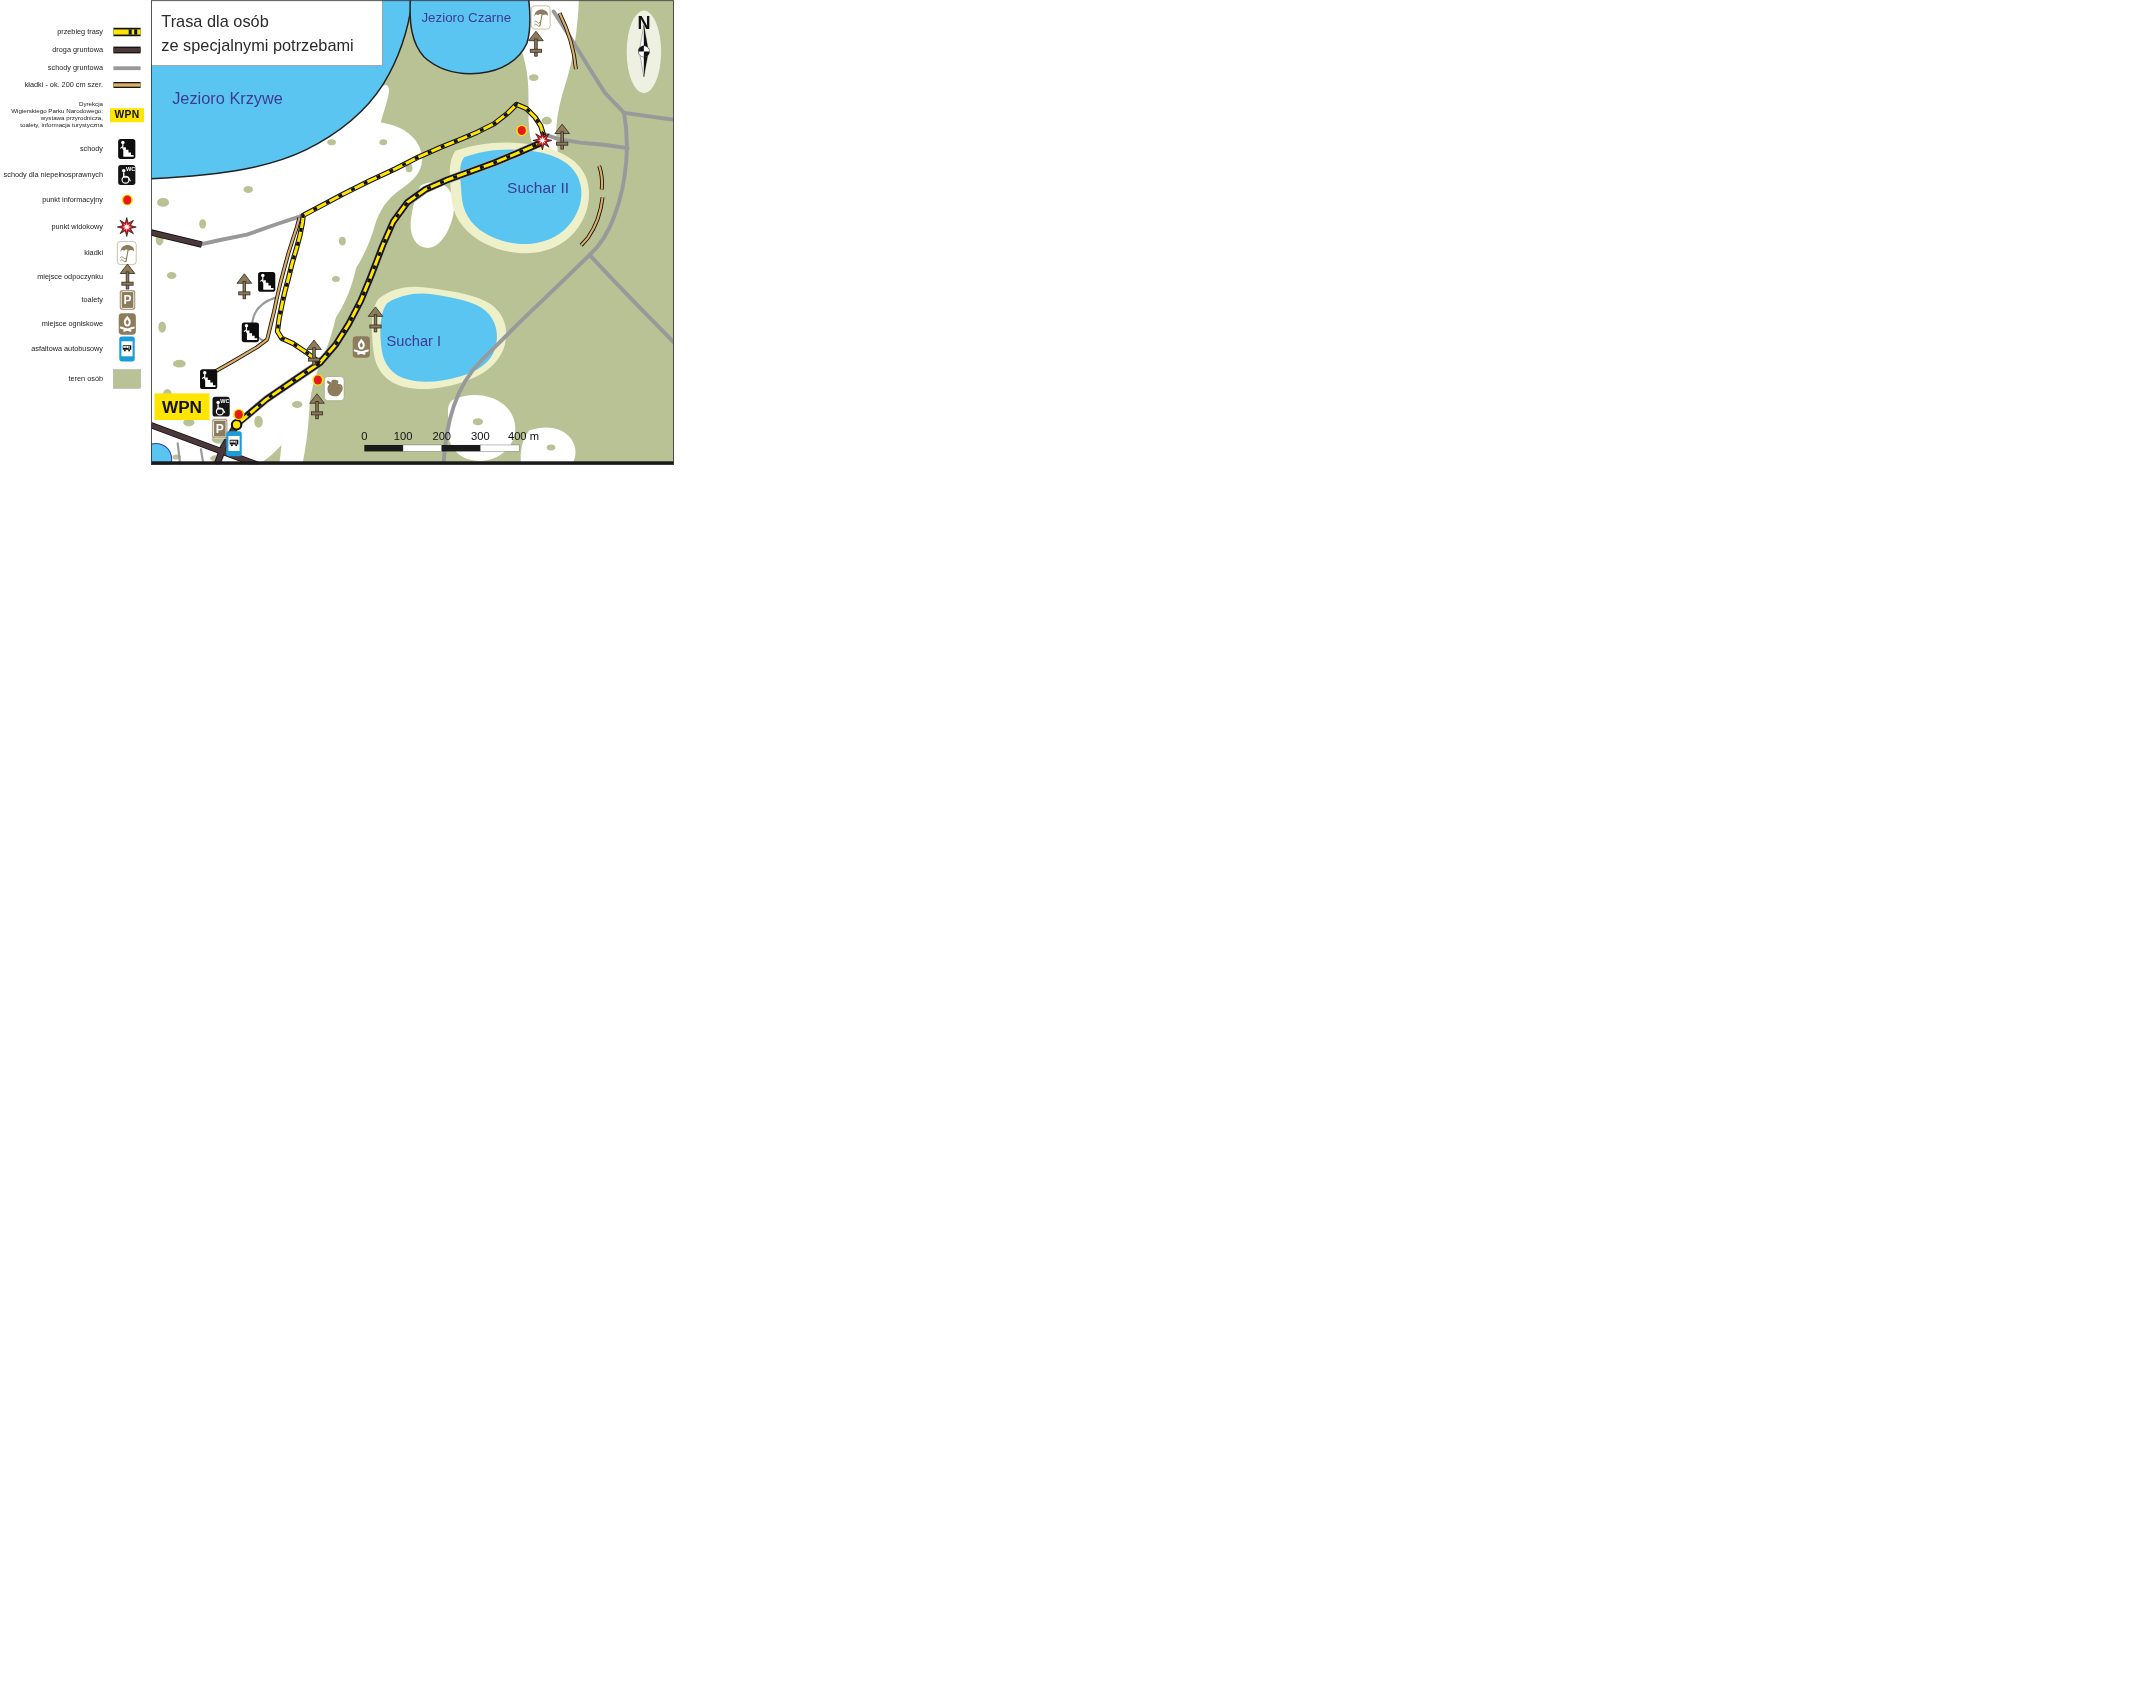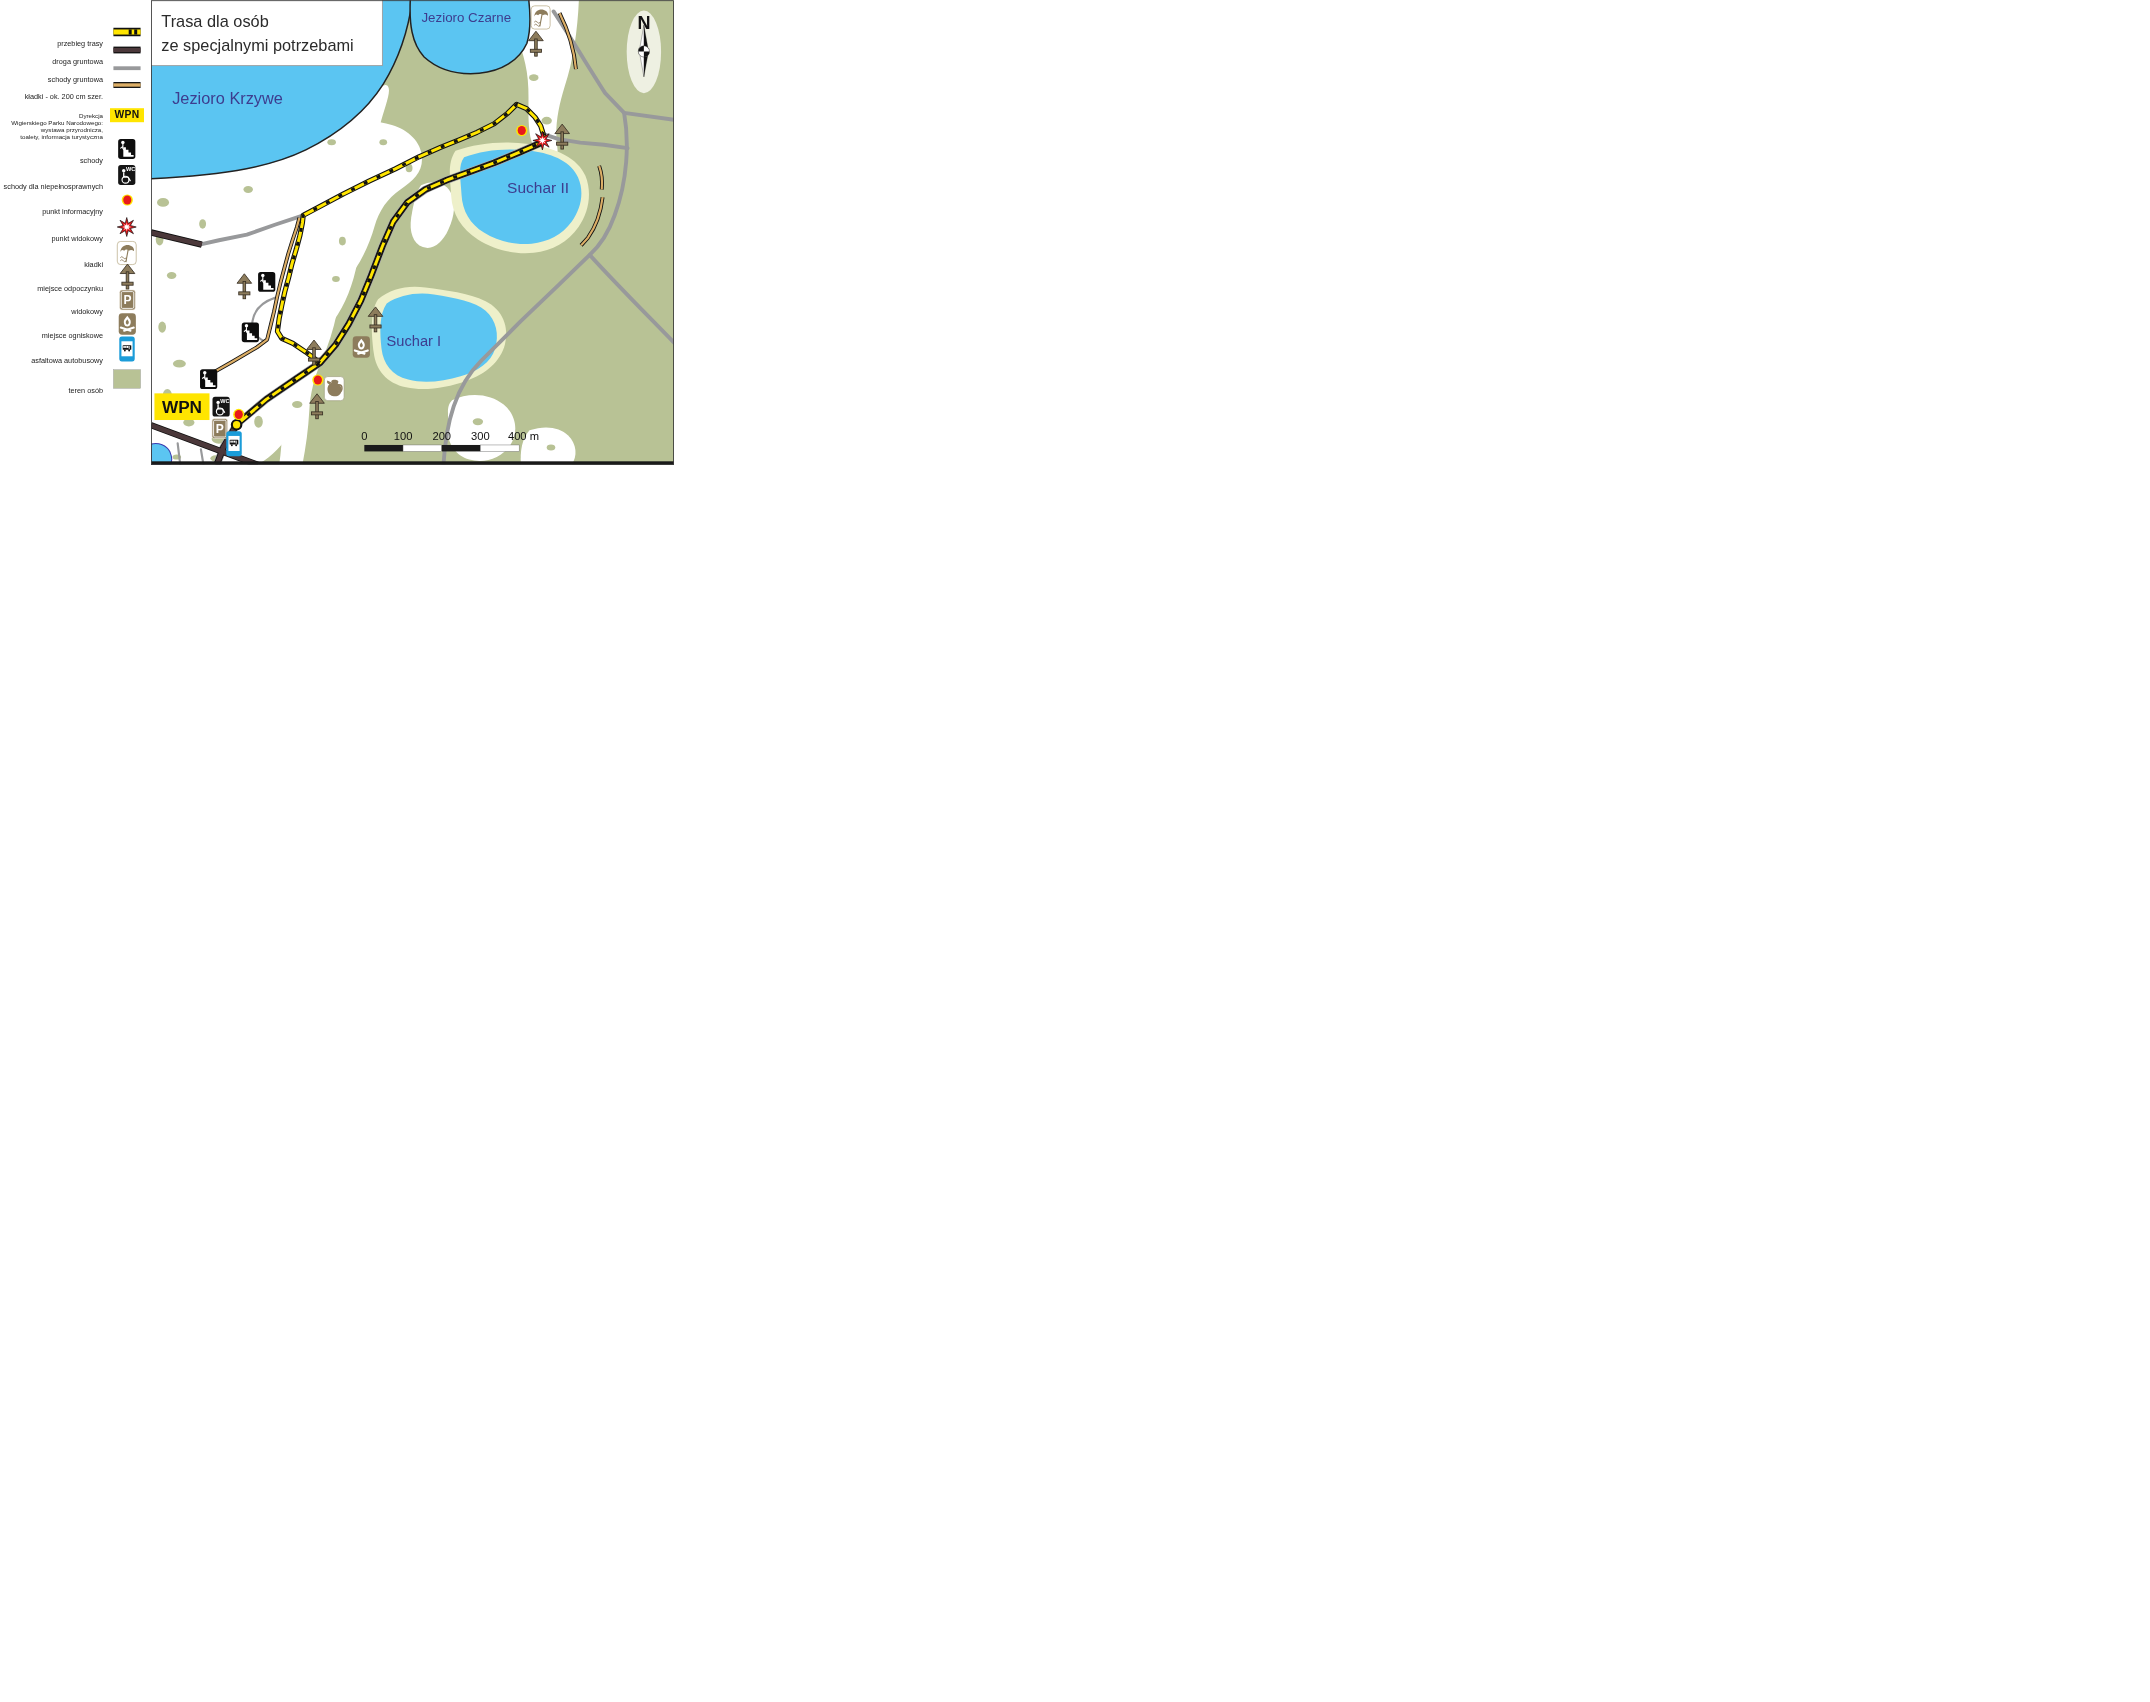--- a/index.html
+++ b/index.html
@@ -1,20 +1,20 @@
 <!DOCTYPE html>
 <html style="font-size:6.9px"><head>
 <meta charset="utf-8">
 <style>
   html,body{margin:0;padding:0;background:#fff;}
   .app{position:relative;width:674px;height:465px;background:#ffffff;
        font-family:"Liberation Sans",sans-serif;overflow:hidden;}
   .legend{position:absolute;left:0;top:0;width:151px;height:465px;background:#ffffff;}
   .lrow{position:absolute;left:0;width:151px;height:0;}
-  .llabel{position:absolute;right:48px;top:12px;transform:translateY(-50%);
+  .llabel{position:absolute;right:48px;top:0;transform:translateY(-50%);
           text-align:right;width:103px;font-size:7.3px;color:#1c1c1c;line-height:1.12;}
   .llabel.small{font-size:6.2px;}
   .licon{position:absolute;left:112px;top:0;transform:translateY(-50%);
          width:30px;display:flex;justify-content:center;align-items:center;}
   .wpn-badge{background:#ffe500;color:#111;font-weight:bold;font-size:10.3px;
              padding:1.3px 4.3px;letter-spacing:0.4px;}
   svg text{font-family:"Liberation Sans",sans-serif;}
   .maplabel{fill:#3d3d8f;}
   .defs-holder{position:absolute;width:0;height:0;overflow:hidden;}
 </style>
@@ -192,21 +192,21 @@
     <div class="lrow" style="top:277px">
       <div class="llabel">miejsce odpoczynku</div>
       <div class="licon">
           <svg width="19" height="27" viewBox="-22 -31 44 62">
             <use href="#def-rest"></use>
           </svg>
         </div>
     </div>
 
     <div class="lrow" style="top:300px">
-      <div class="llabel">widokowy</div>
+      <div class="llabel">toalety</div>
       <div class="licon">
           <svg width="19" height="22.4" viewBox="-22 -26 44 52">
         <use href="#def-parking"></use>
         <text x="0" y="10" font-size="28" font-weight="bold" fill="#fff" text-anchor="middle">P</text>
       </svg>
         </div>
     </div>
 
     <div class="lrow" style="top:324px">
       <div class="llabel">miejsce ogniskowe</div>

